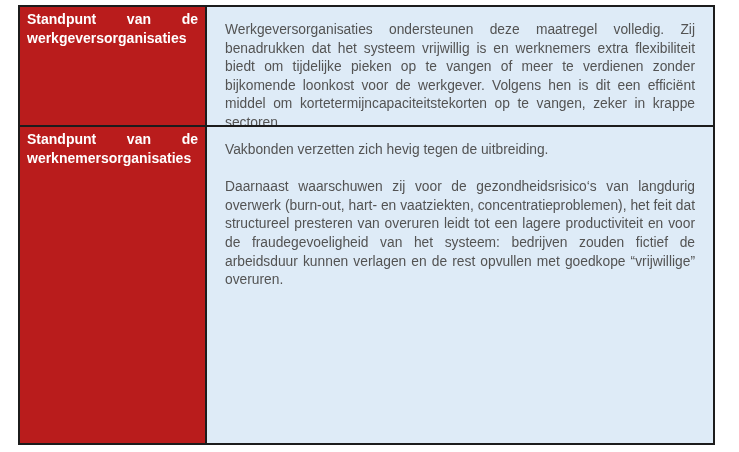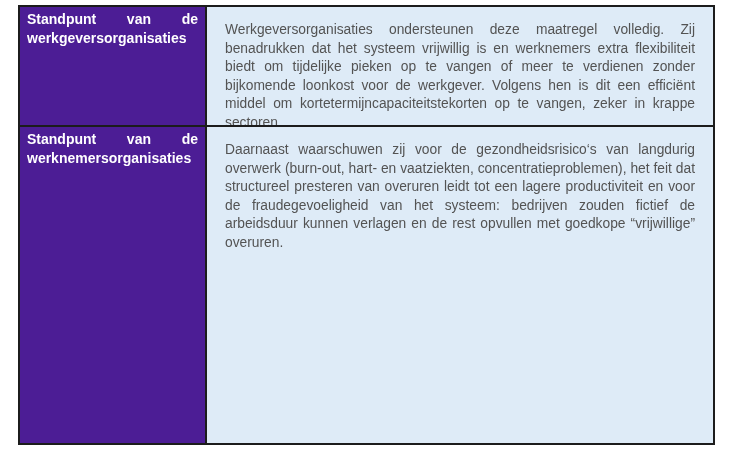--- a/index.html
+++ b/index.html
@@ -29,21 +29,21 @@
   .t-row {
     display: flex;
     box-sizing: border-box;
   }
   .t-row.row-1 { height: 118px; }
   .t-row.row-2 { flex: 1; border-top: 2px solid #1c1c1c; }
   .cell-header {
     width: 187px;
     box-sizing: border-box;
     border-right: 2px solid #1c1c1c;
-    background: #4c1d95;
+    background: #b91c1c;
     color: #ffffff;
     font-weight: bold;
     font-size: 14px;
     line-height: 19px;
     text-align: justify;
     padding: 3px 7px 0 7px;
     flex-shrink: 0;
   }
   .cell-content {
     flex: 1;
@@ -68,18 +68,19 @@
     <div class="t-row row-1">
       <div class="cell-header">Standpunt van de werkgeversorganisaties</div>
       <div class="cell-content">
           <p class="para">Werkgeversorganisaties ondersteunen deze maatregel volledig. Zij benadrukken dat het systeem vrijwillig is en werknemers extra flexibiliteit biedt om tijdelijke pieken op te vangen of meer te verdienen zonder bijkomende loonkost voor de werkgever. Volgens hen is dit een efficiënt middel om kortetermijncapaciteitstekorten op te vangen, zeker in krappe sectoren.</p>
         </div>
     </div>
 
     <div class="t-row row-2">
       <div class="cell-header">Standpunt van de werknemersorganisaties</div>
       <div class="cell-content">
+          <p class="para">Vakbonden verzetten zich hevig tegen de uitbreiding.</p>
           <p class="para">Daarnaast waarschuwen zij voor de gezondheidsrisico‘s van langdurig overwerk (burn-out, hart- en vaatziekten, concentratieproblemen), het feit dat structureel presteren van overuren leidt tot een lagere productiviteit en voor de fraudegevoeligheid van het systeem: bedrijven zouden fictief de arbeidsduur kunnen verlagen en de rest opvullen met goedkope “vrijwillige” overuren.</p>
         </div>
     </div>
 
   </div>
 </div>
 
 </body></html>

